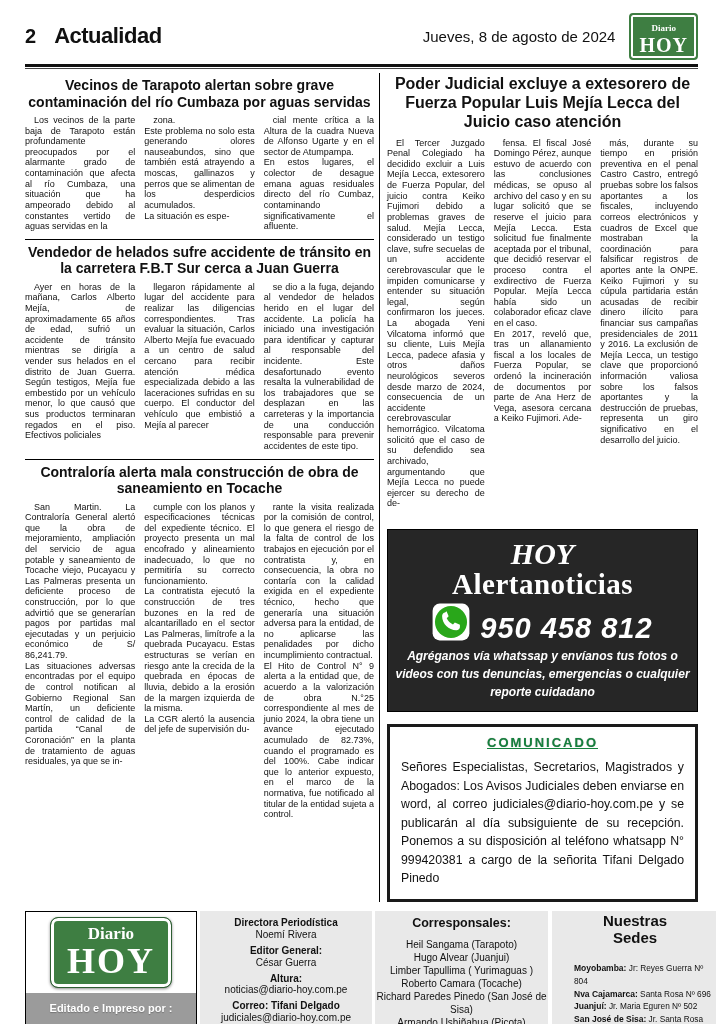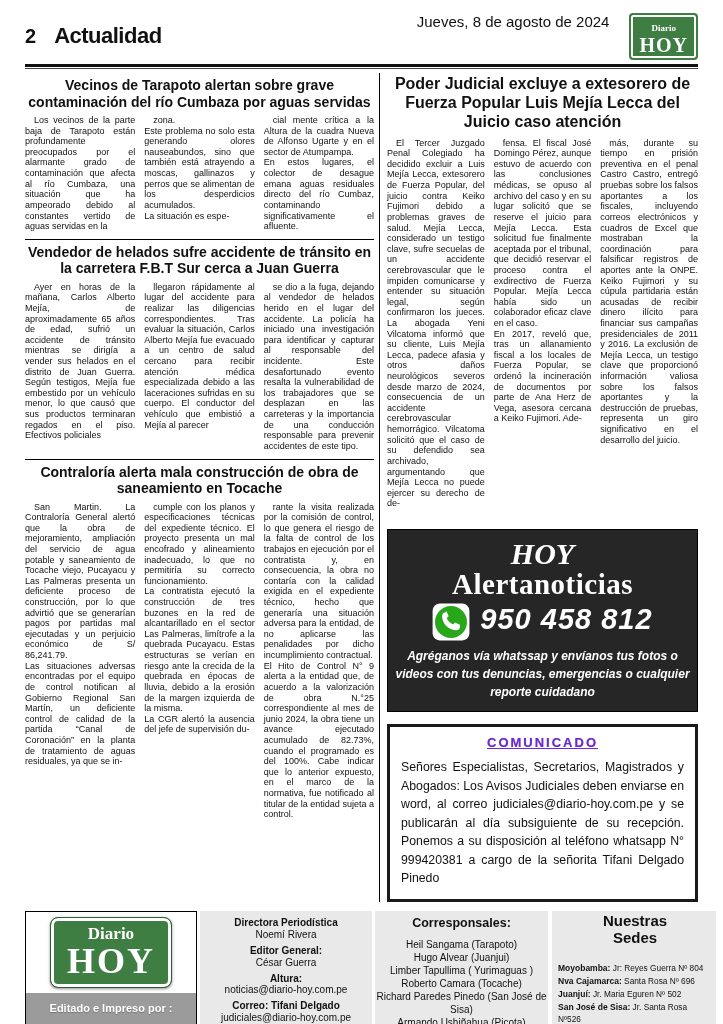--- a/index.html
+++ b/index.html
@@ -6,21 +6,21 @@
   html,body { background:#ffffff; }
   body {
     width:723px; height:1024px; overflow:hidden;
     font-family:"Liberation Sans", sans-serif; color:#111;
     position:relative;
   }
   
   .masthead { display:flex; align-items:center; padding:14px 25px 6px 25px; height:64px; }
   .pagenum { font-size:20px; font-weight:bold; margin-right:18px; }
   .section-title { font-size:22px; font-weight:bold; letter-spacing:-0.5px; }
-  .mast-right { margin-left:auto; display:flex; gap:20px; }
+  .mast-right { margin-left:auto; display:flex; align-items:center; gap:14px; }
   .mast-date { font-size:15px; }
   .logo-sm { background:#3e7e42; border:2px solid #3e7e42; border-radius:4px;
              padding:2px 8px 3px; text-align:center; box-shadow:inset 0 0 0 2px #fff; }
   .logo-sm .l1 { font-family:"Liberation Serif", serif; font-weight:bold; color:#fff; font-size:9px; line-height:1; }
   .logo-sm .l2 { font-family:"Liberation Serif", serif; font-weight:bold; color:#fff; font-size:20px; line-height:1; letter-spacing:1px; }
   .mast-rule { margin:0 25px; }
   .mast-rule .thick { height:2.5px; background:#111; }
   .mast-rule .thin  { height:1px; background:#444; margin-top:1.5px; }
 
   
@@ -34,28 +34,28 @@
   .cols { display:flex; gap:9px; }
   .col { flex:1; text-align:justify; font-size:9px; line-height:1.18;
          white-space:pre-line; text-indent:9px; }
   .sep { border:none; border-top:1.5px solid #000; margin:7px 0 3px; }
 
   
   .alert-box { background:#262626; color:#fff; margin-top:20px; padding:8px 6px 10px; text-align:center;
                border:1px solid #000; }
   .alert-box .hoy { font-family:"Liberation Serif", serif; font-weight:bold; font-style:italic; font-size:30px; line-height:1.05; }
   .alert-box .alname { font-family:"Liberation Serif", serif; font-weight:bold; font-size:29px; line-height:1.1; letter-spacing:0.5px; }
-  .alert-phone-row { display:flex; align-items:flex-start; justify-content:center; gap:10px; margin:2px 0 2px; }
+  .alert-phone-row { display:flex; align-items:flex-end; justify-content:center; gap:10px; margin:2px 0 2px; }
   .alert-phone { font-weight:bold; font-style:italic; font-size:29px; letter-spacing:1px; }
   .alert-note { font-style:italic; font-weight:bold; font-size:12px; line-height:1.5; margin-top:2px; }
 
   
   .comunicado { border:3px solid #1a1a1a; margin-top:12px; padding:8px 11px 12px; background:#fff; }
   .com-title { text-align:center; font-weight:bold; font-size:13px; letter-spacing:2px;
-               text-decoration:underline; color:#6d28d9; text-shadow:0 0 1px #999; margin-bottom:8px; }
+               text-decoration:underline; color:#15803d; text-shadow:0 0 1px #999; margin-bottom:8px; }
   .com-body { font-size:12.3px; line-height:1.5; text-align:justify; }
 
   
   .footer { position:relative; height:196px; margin:9px 7px 0 25px; font-size:10px; }
   .f-col { position:absolute; top:0; }
   .f1 { left:0; width:172px; height:193px; border:1.5px solid #000; background:#fff; }
   .f1-logo-wrap { height:80px; display:flex; align-items:center; justify-content:center; }
   .logo-lg { background:#3e7e42; border-radius:8px; padding:6px 16px 8px; text-align:center;
              box-shadow:inset 0 0 0 3px #fff, 0 1px 3px rgba(0,0,0,.45); border:1px solid #2e5e32; }
   .logo-lg .l1 { font-family:"Liberation Serif", serif; font-weight:bold; color:#fff; font-size:17px; line-height:1.15; }
@@ -68,21 +68,21 @@
   .f2 { left:175px; width:172px; height:162px; background:#e9e9e9; text-align:center; padding-top:6px; }
   .staff-group { margin-bottom:4px; line-height:1.18; }
   .staff-role { font-weight:bold; }
 
   .f3 { left:350px; width:173px; height:162px; background:#e9e9e9; text-align:center; padding-top:5px; }
   .corr-title { font-weight:bold; font-size:12.5px; margin-bottom:8px; }
   .corr-item { font-size:10px; line-height:1.3; }
 
   .f4 { left:527px; width:164px; height:193px; background:#e9e9e9; padding:2px 4px 0 6px; }
   .sedes-title { font-weight:bold; font-size:15px; text-align:center; line-height:1.1; margin-bottom:16px; white-space:pre-line; }
-  .office { font-size:8.3px; line-height:1.5; }
+  .office { font-size:8.3px; line-height:1.5;margin-left:16px; }
   .office b { font-size:8.5px; }
 </style>
 </head>
 <body>
 
 <div class="masthead">
   <span class="pagenum">2</span>
   <span class="section-title">Actualidad</span>
   <span class="mast-right">
     <span class="mast-date">Jueves, 8 de agosto de 2024</span>

